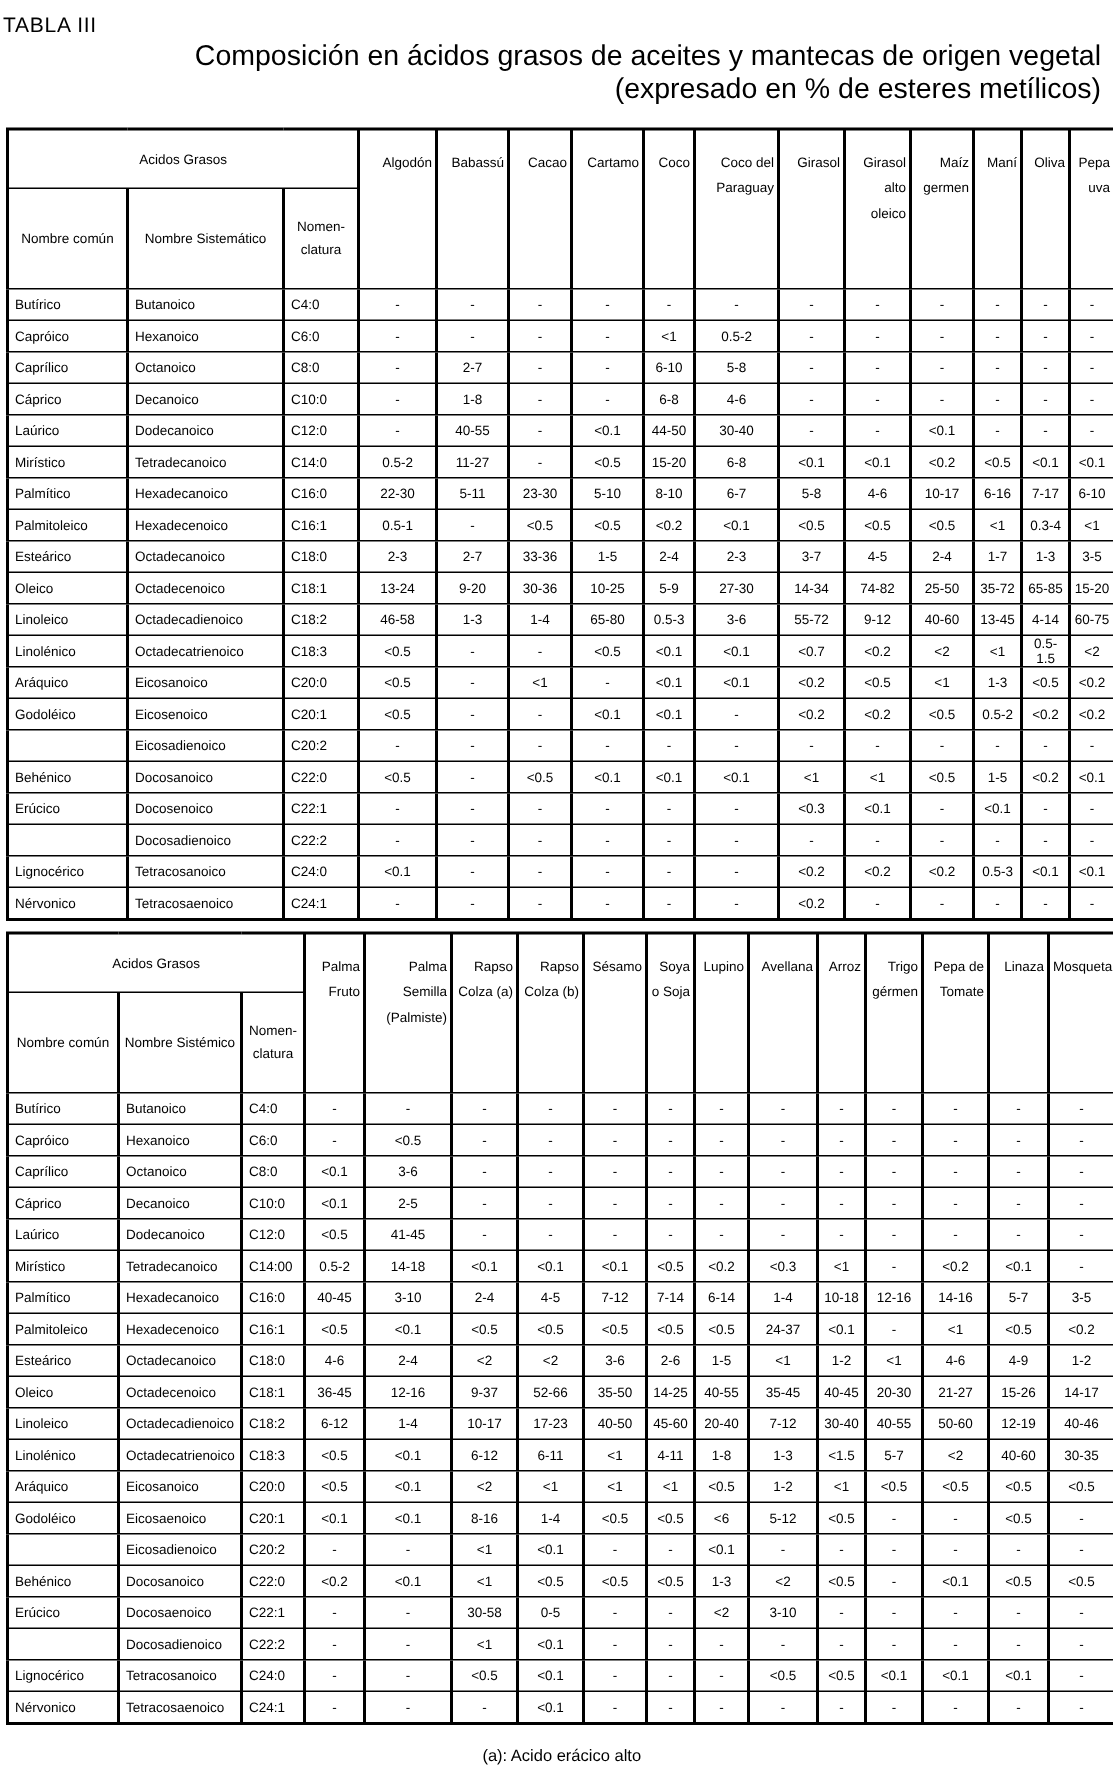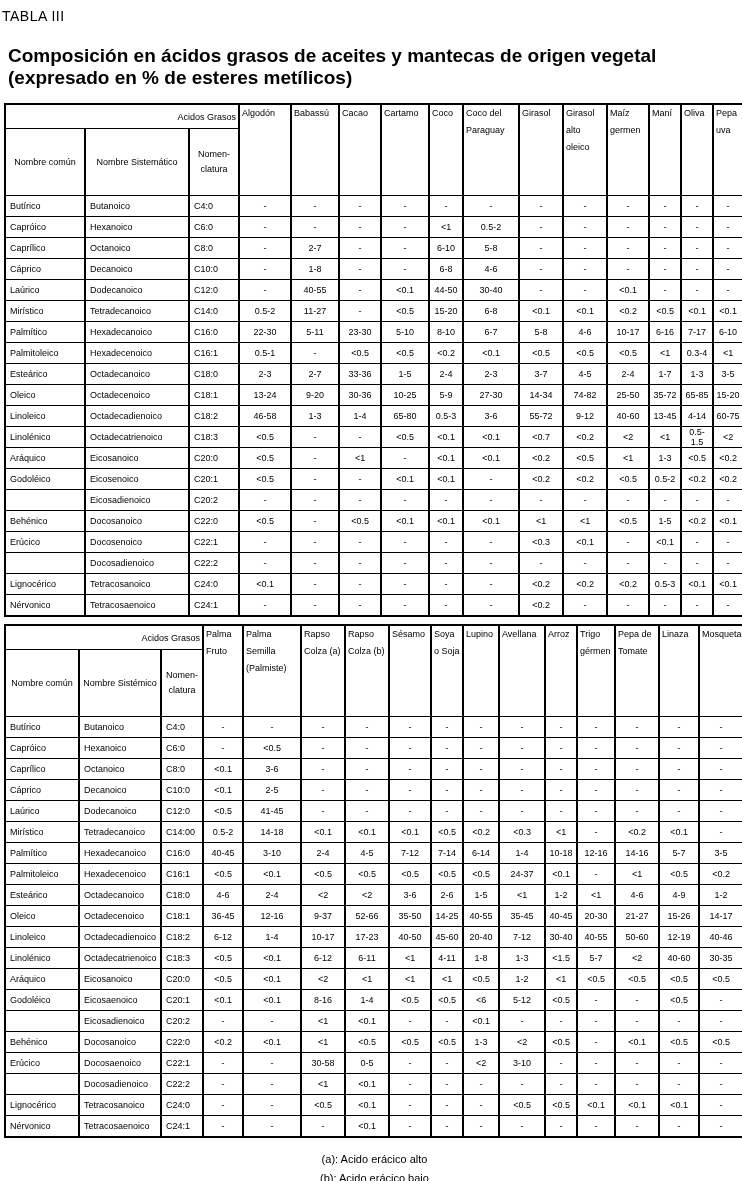--- a/index.html
+++ b/index.html
@@ -2,31 +2,31 @@
 <html><head>
 <meta charset="utf-8">
 <style>
   * { box-sizing: border-box; }
   html,body { margin:0; padding:0; background:#fff; color:#000;
               font-family:"Liberation Sans", sans-serif; }
   body { width:742px; }
   .page { width:742px; padding:4px 2px 8px 2px; }
 
   .title { font-size:14px; letter-spacing:.5px; margin-top:4px; }
-  .subtitle { text-align:left; font-size:19px; font-weight:bold; line-height:1.18; margin:21px 6px 13px 6px; }
+  .subtitle { text-align:right; font-size:19px; font-weight:normal; line-height:1.18; margin:3px 6px 13px 6px; }
 
   table.dtable { border-collapse:collapse; table-layout:fixed; width:738px; margin-left:2px;
                  border:2px solid #000; }
   .dtable th, .dtable td {
     border-top:1px solid #000; border-bottom:1px solid #000;
     border-left:2px solid #000; border-right:2px solid #000;
     padding:0 2px; font-size:9px; font-weight:normal; overflow:hidden;
   }
-  .dtable .group-h { text-align:right; height:25px; }
-  .dtable .oil-h   { text-align:left; vertical-align:top; padding-top:0; line-height:17px; }
+  .dtable .group-h { text-align:center; height:40px; }
+  .dtable .oil-h   { text-align:right; vertical-align:top; padding-top:13px; line-height:17px; }
   .dtable .name-h  { text-align:center; height:67px; line-height:15px; }
   .dtable td { height:21px; text-align:center; }
   .dtable td.lft { text-align:left; padding-left:4px; }
   .t2 { margin-top:7px; }
 
   .footnotes { font-size:11px; margin:15px 0 0 7px; }
   .footnotes div { margin-bottom:7px;text-align:center; }
 </style>
 </head>
 <body>

